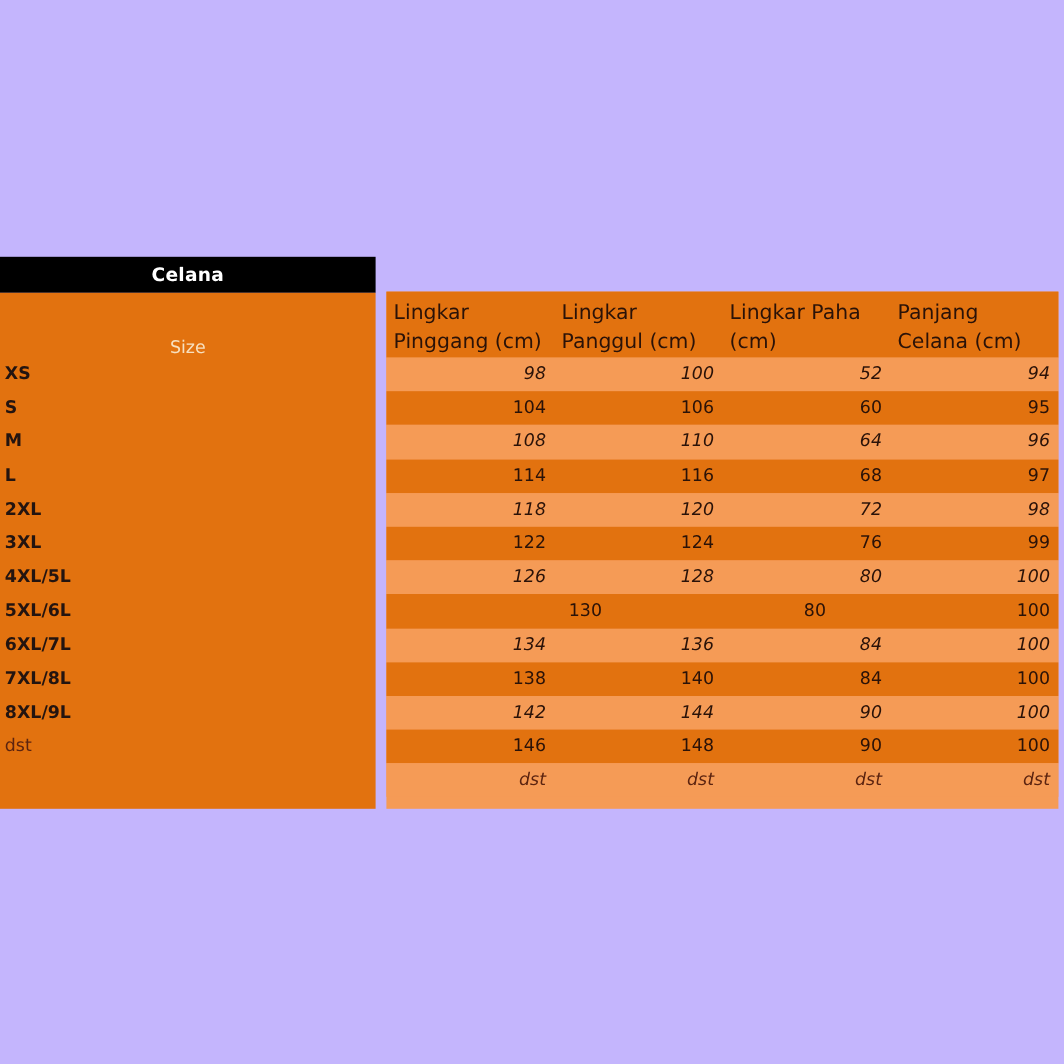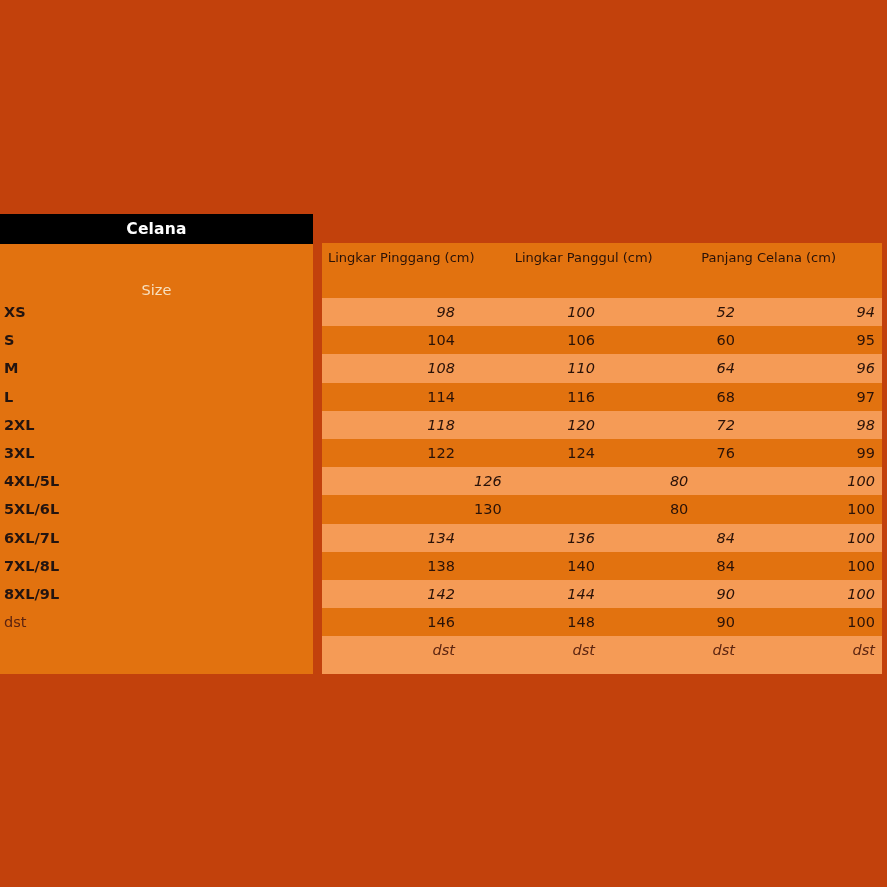--- a/index.html
+++ b/index.html
@@ -15,21 +15,21 @@
     overflow: hidden;
   }
 
   
   #chart-canvas {
     position: absolute;
     left: 0;
     top: 0;
     width: 887px;
     height: 887px;
-    background: #c2410c;
+    background: #c4b5fd;
   }
 
   
   #size-panel {
     position: absolute;
     left: 0px;
     top: 214px;
     width: 313px;
     height: 460px;
   }
@@ -92,21 +92,21 @@
   #measure-header {
     height: 55px;
     background: #e2720f;
     display: flex;
   }
   #measure-header .head-cell {
     flex: 1 1 0;
     padding: 6px 6px 0 6px;
     box-sizing: border-box;
     color: #2a1208;
-    font-size: 13px;
+    font-size: 17px;
     line-height: 1.42;
     text-align: left;
     word-break: break-word;
   }
   .measure-row {
     height: 28.2px;
     display: flex;
   }
   .measure-row.odd { background: #f59b56; font-style: italic; }
   .measure-row.even { background: #e2720f; }
@@ -175,20 +175,21 @@
             <span class="size-label">dst</span>
           </div>
         </div>
     </div>
   </div>
 
   <div id="measure-panel">
     <div id="measure-header">
         <div class="head-cell">Lingkar Pinggang (cm)</div>
         <div class="head-cell">Lingkar Panggul (cm)</div>
+        <div class="head-cell">Lingkar Paha (cm)</div>
         <div class="head-cell">Panjang Celana (cm)</div>
       </div>
     <div id="measure-rows">
         <div class="measure-row odd">
           <div class="data-cell">98</div>
           <div class="data-cell">100</div>
           <div class="data-cell">52</div>
           <div class="data-cell">94</div>
         </div>
         <div class="measure-row even">
@@ -216,20 +217,21 @@
           <div class="data-cell">98</div>
         </div>
         <div class="measure-row even">
           <div class="data-cell">122</div>
           <div class="data-cell">124</div>
           <div class="data-cell">76</div>
           <div class="data-cell">99</div>
         </div>
         <div class="measure-row odd">
           <div class="data-cell">126</div>
+          <div class="data-cell">128</div>
           <div class="data-cell">80</div>
           <div class="data-cell">100</div>
         </div>
         <div class="measure-row even">
           <div class="data-cell">130</div>
           <div class="data-cell">80</div>
           <div class="data-cell">100</div>
         </div>
         <div class="measure-row odd">
           <div class="data-cell">134</div>

